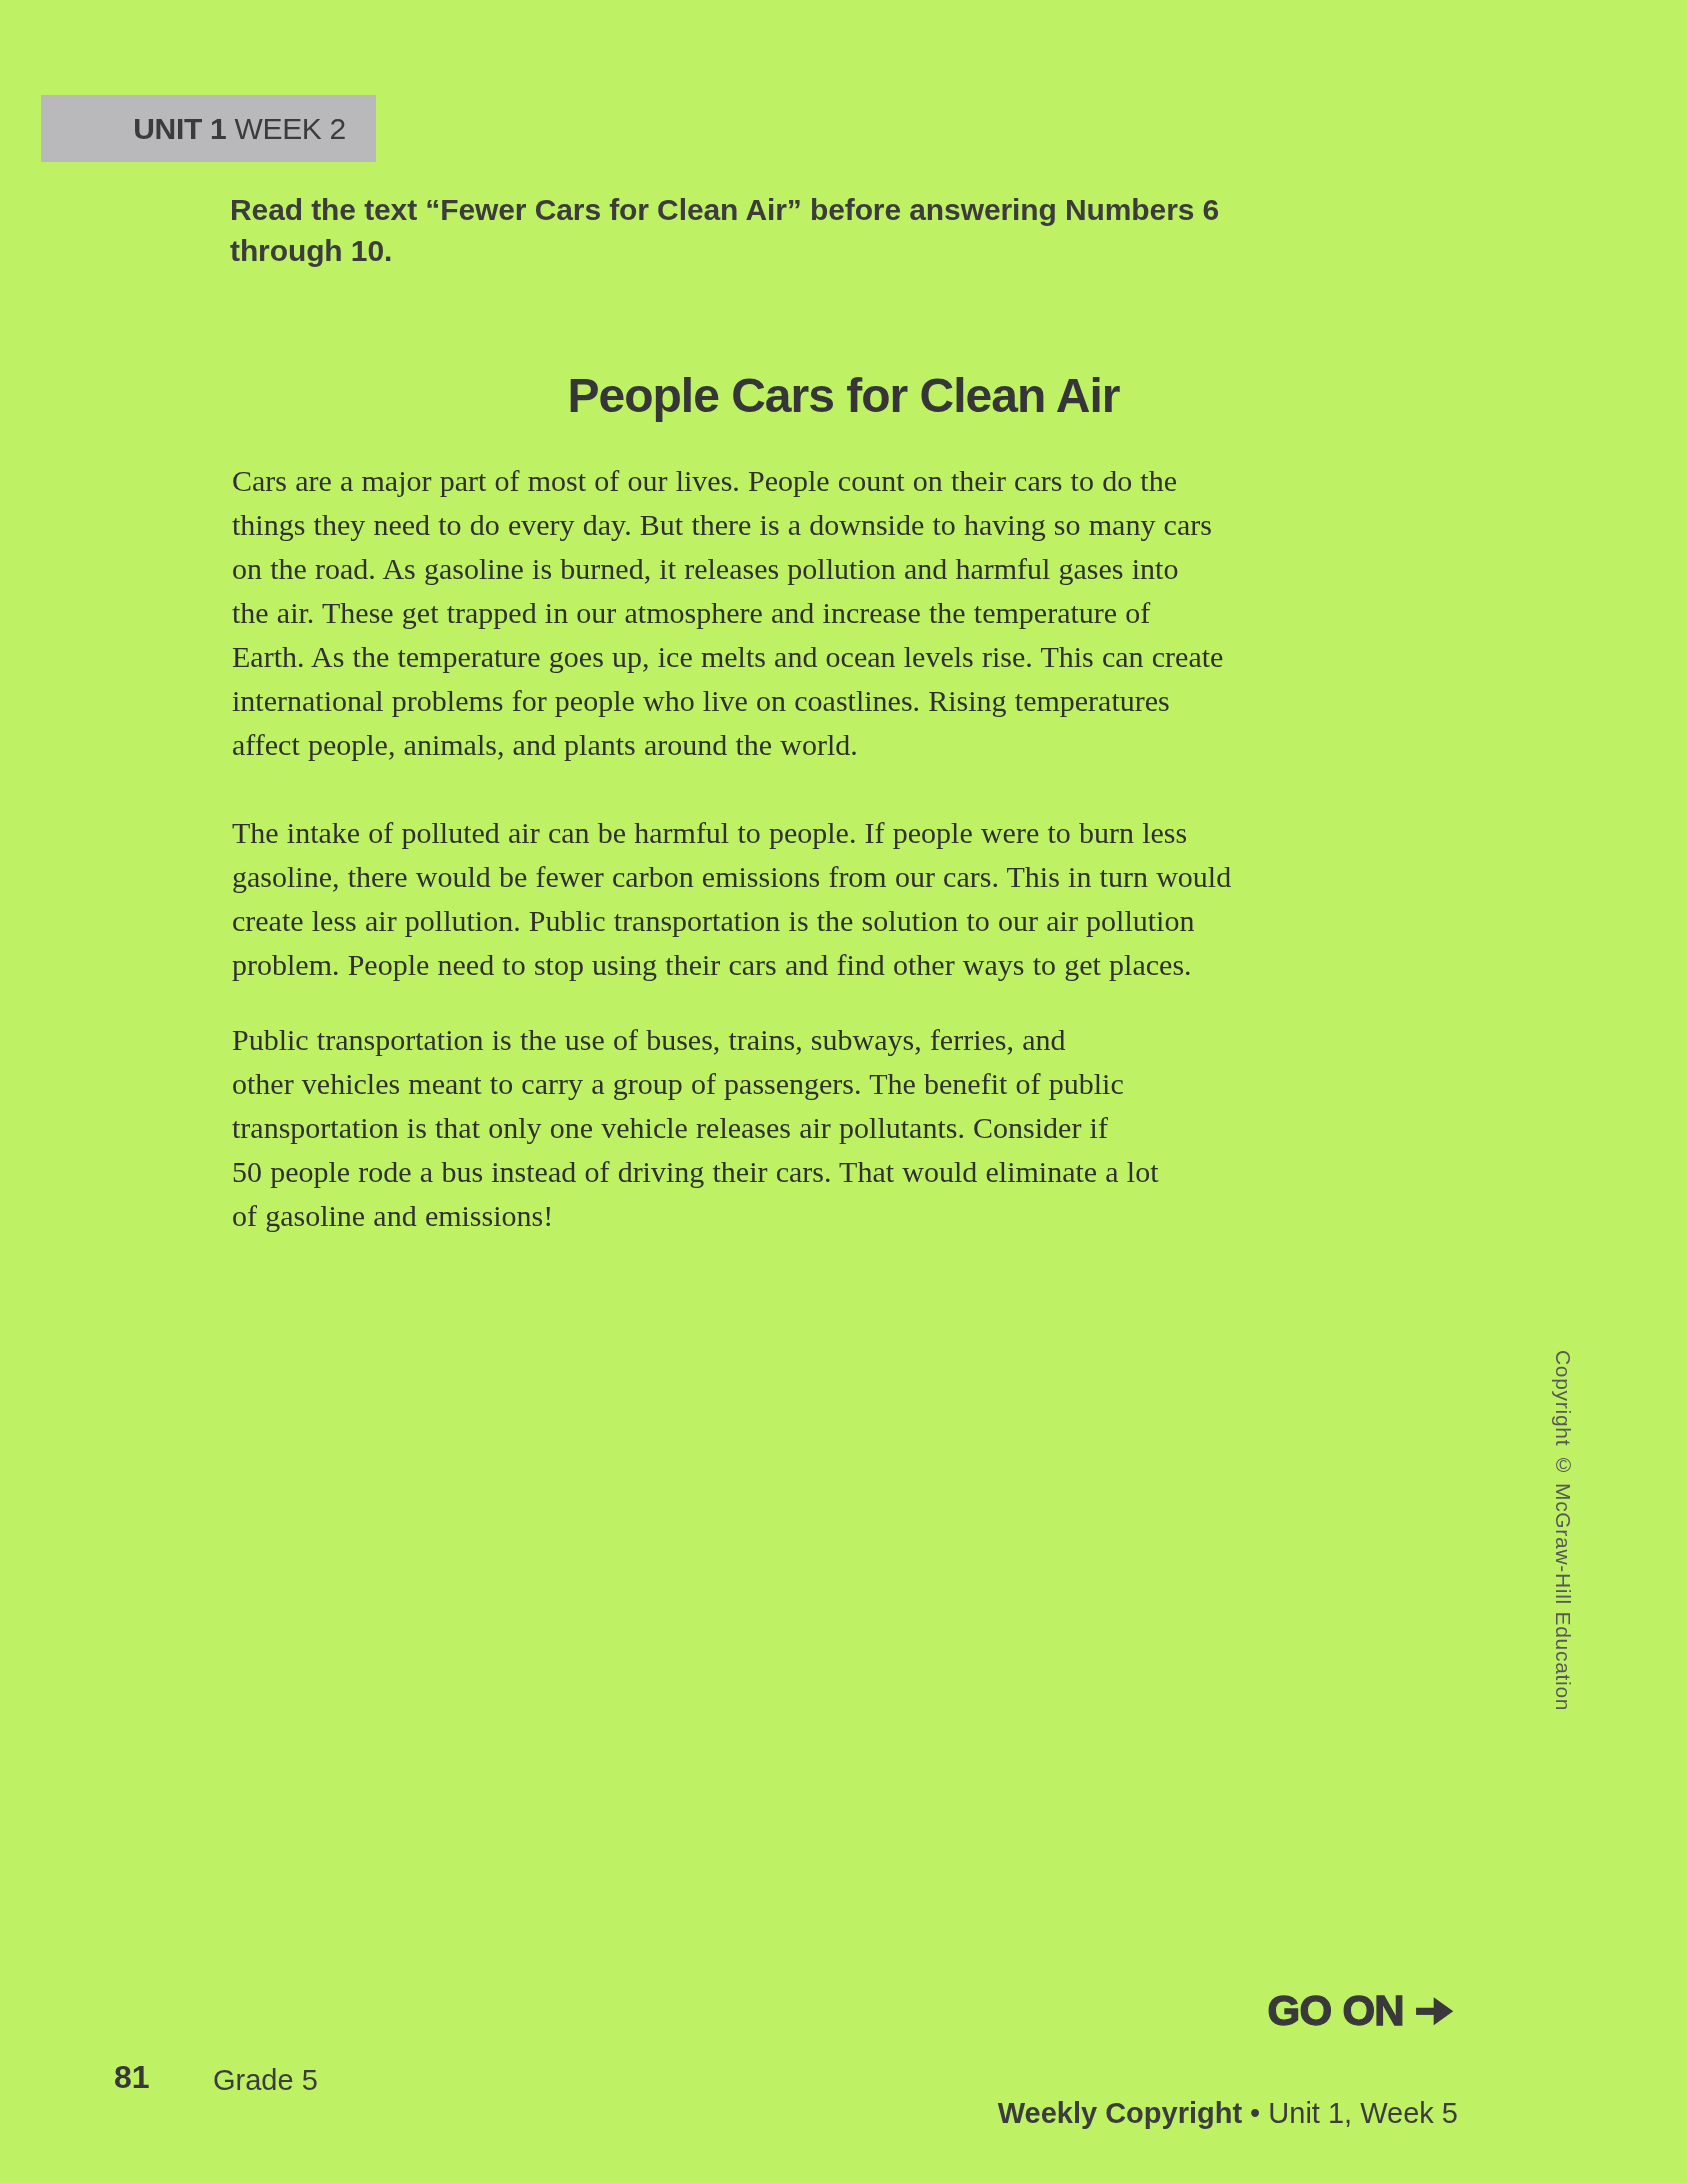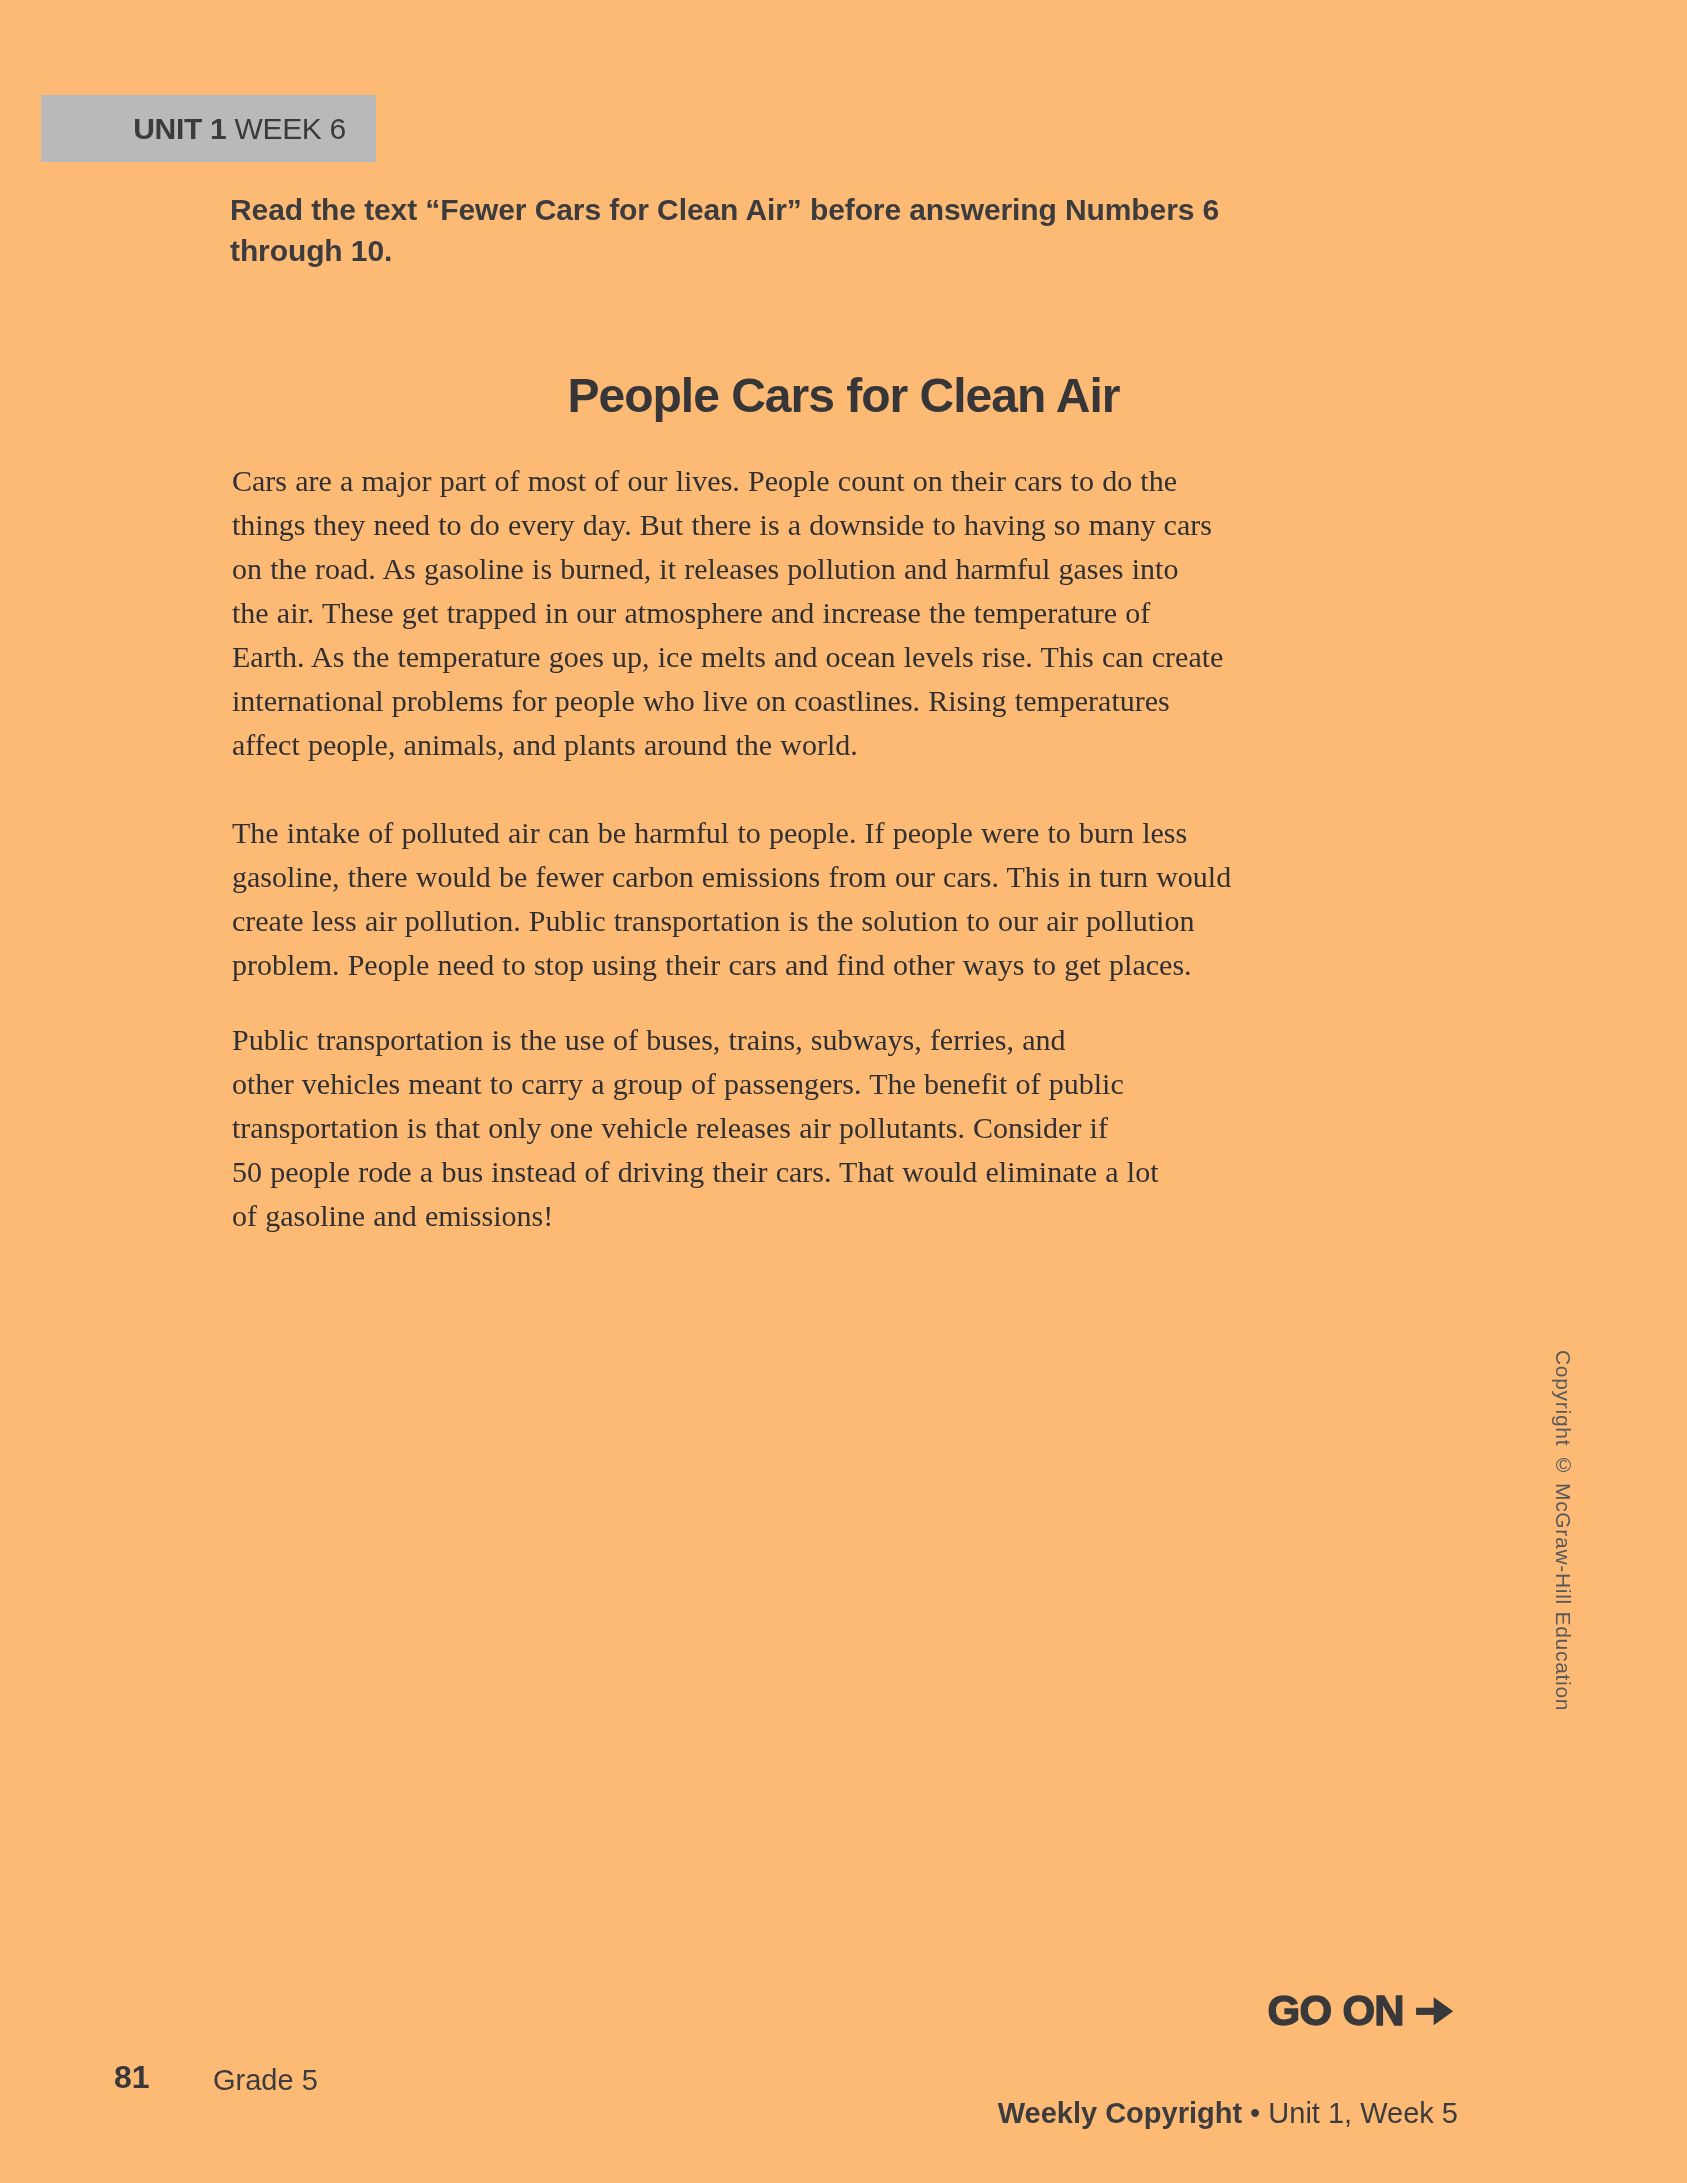--- a/index.html
+++ b/index.html
@@ -1,20 +1,20 @@
 <!DOCTYPE html>
 <html style="font-size:10.6px"><head>
 <meta charset="utf-8">
 <style>
   html, body { margin: 0; padding: 0; background: #e8e8e8; }
   .page {
     position: relative;
     width: 1687px;
     height: 2183px;
-    background: #fdba74;
+    background: #bef264;
     overflow: hidden;
     font-family: "Liberation Sans", sans-serif;
     color: #3a3a3c;
   }
 
   
   .unit-banner {
     position: absolute;
     left: 41px;
     top: 95px;
@@ -129,21 +129,21 @@
     white-space: pre;
   }
   .footer-right .bold { font-weight: bold; }
 </style>
 </head>
 <body>
 
 <div class="page">
 
   <div class="unit-banner">
-    <span class="bold">UNIT 1</span><span> WEEK 6</span>
+    <span class="bold">UNIT 1</span><span> WEEK 2</span>
   </div>
 
   <div class="instructions">Read the text “Fewer Cars for Clean Air” before answering Numbers 6
 through 10.</div>
 
   <div class="passage-title">People Cars for Clean Air</div>
 
   <div class="paragraph p1">Cars are a major part of most of our lives. People count on their cars to do the
 things they need to do every day. But there is a downside to having so many cars
 on the road. As gasoline is burned, it releases pollution and harmful gases into

